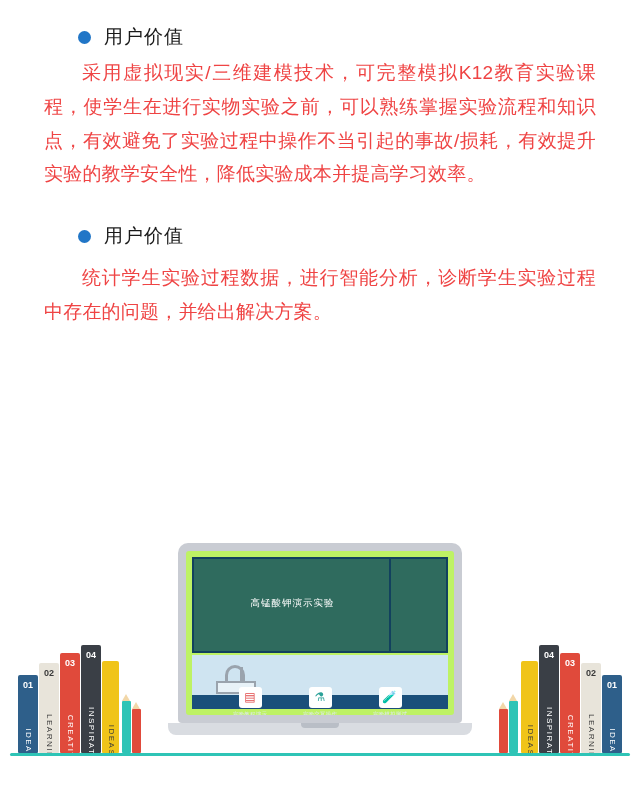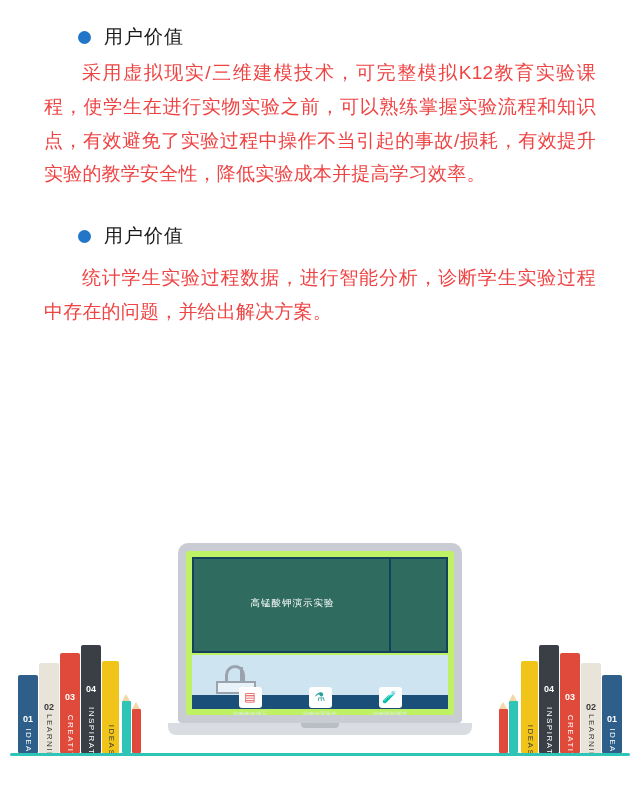--- a/index.html
+++ b/index.html
@@ -254,21 +254,20 @@
   .book-num {
     position: absolute;
     top: 5px;
     left: 0;
     right: 0;
     text-align: center;
     color: #ffffff;
     font-size: 9px;
     font-weight: bold;
     font-family: "Liberation Sans", sans-serif;
-    margin-top: 34px;
   }
   .book-word {
     position: absolute;
     bottom: 8px;
     left: 50%;
     transform: translateX(-50%) rotate(90deg);
     transform-origin: center;
     white-space: nowrap;
     color: #ffffff;
     font-size: 8px;

